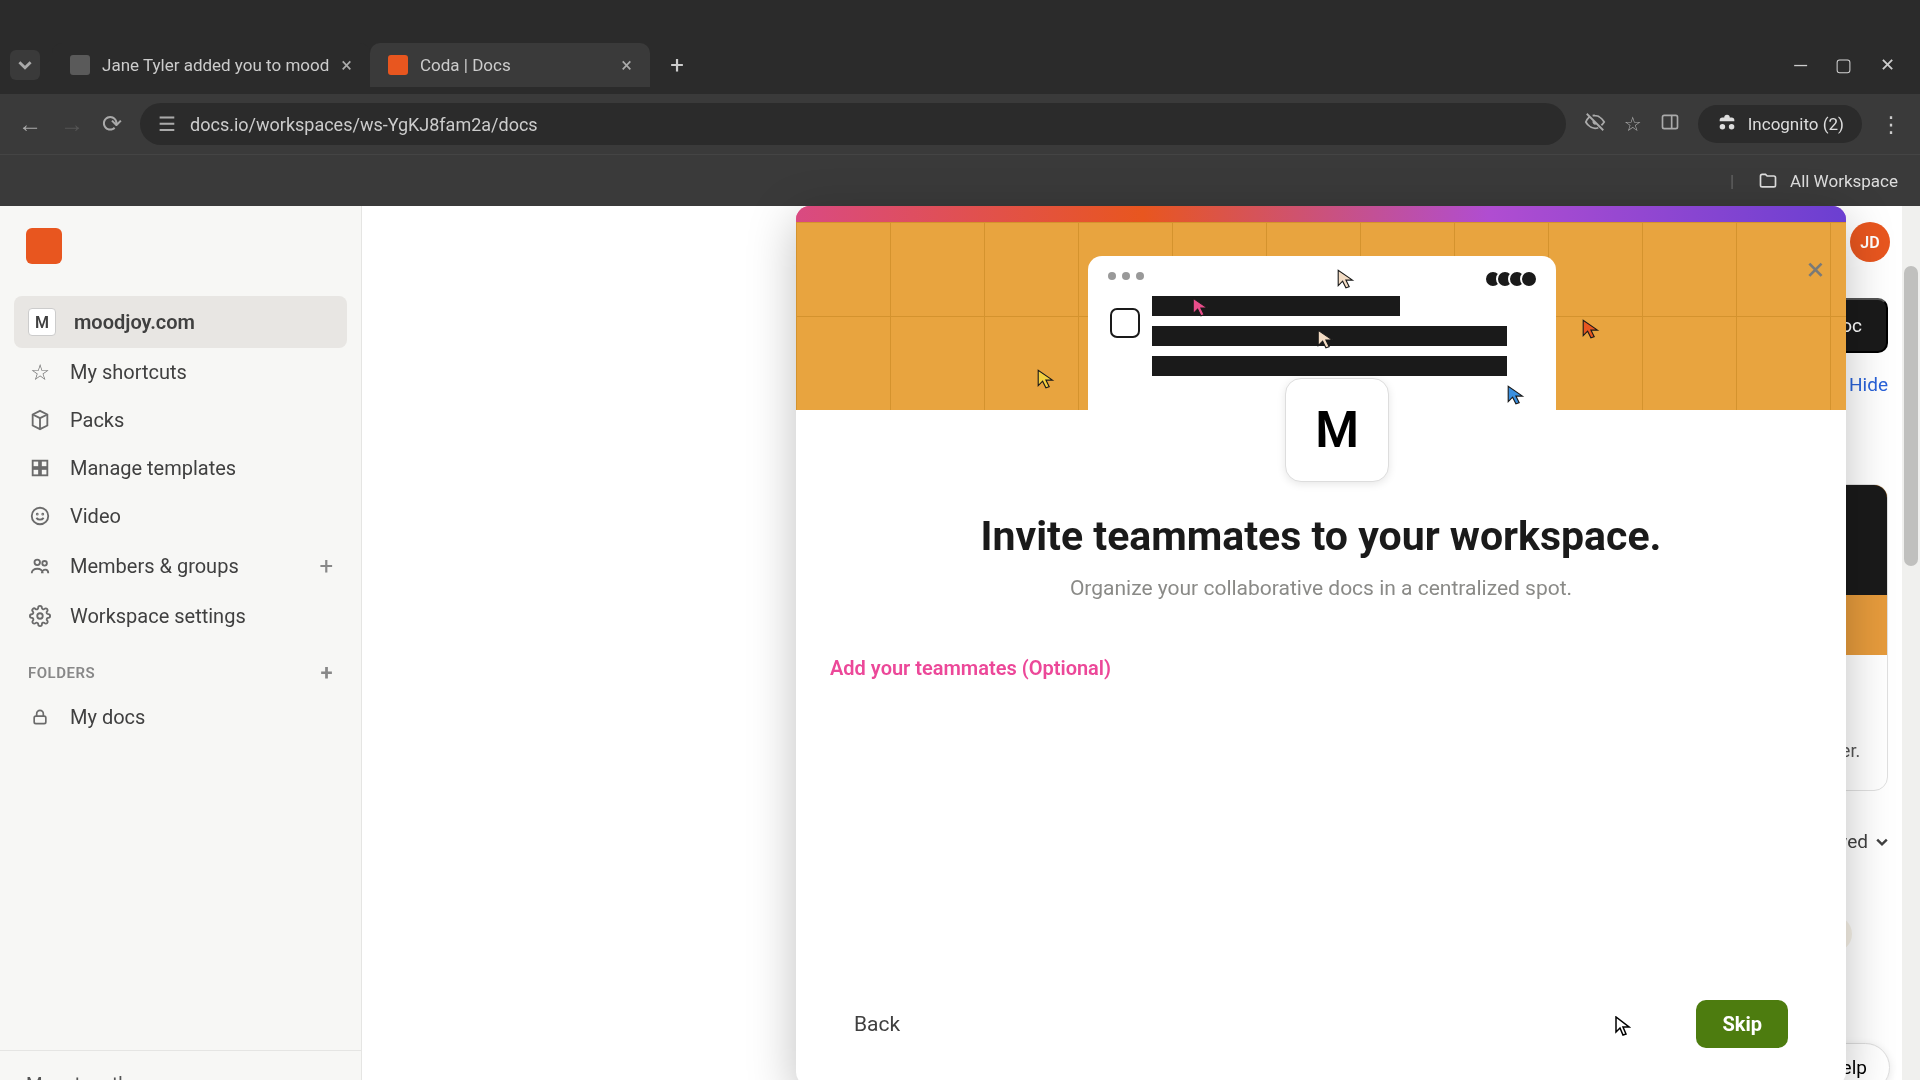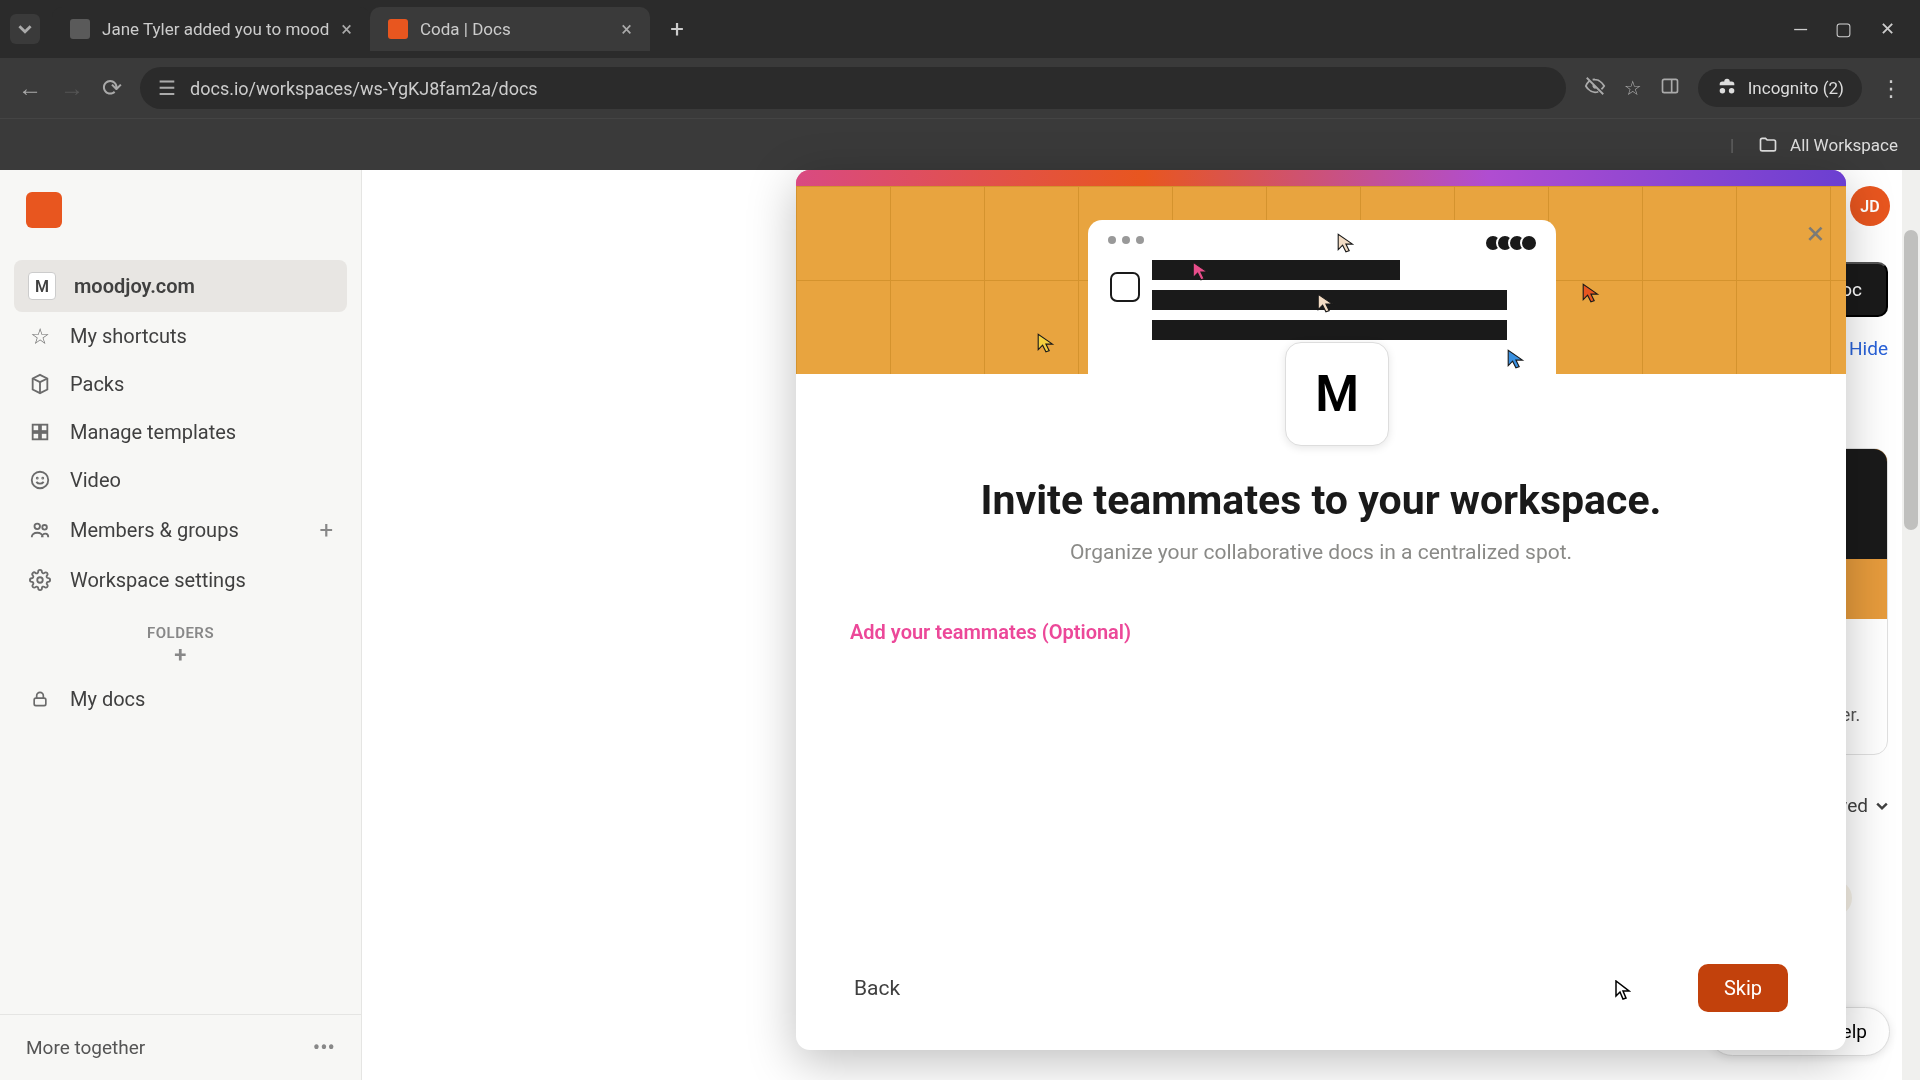--- a/index.html
+++ b/index.html
@@ -1,19 +1,19 @@
 <!DOCTYPE html>
 <html><head>
   <meta charset="utf-8">
   <style>
     * { margin: 0; padding: 0; box-sizing: border-box; font-family: -apple-system, BlinkMacSystemFont, "Segoe UI", Roboto, sans-serif; }
     body { width: 1920px; height: 1080px; overflow: hidden; background: #2b2b2b; transform-origin: top left; }
     
     
-    .browser-chrome { background: #2b2b2b; height: 58px; display: flex; align-items: center; padding: 0 10px; }
+    .browser-chrome { background: #2b2b2b; height: 58px; display: flex; align-items: center; padding: 0 10px; margin-top: 36px; }
     .tab-dropdown { width: 30px; height: 30px; background: #3a3a3a; border-radius: 6px; display: flex; align-items: center; justify-content: center; color: #aaa; }
     .tabs { display: flex; align-items: center; margin-left: 12px; gap: 0; }
     .tab { display: flex; align-items: center; padding: 10px 18px; color: #ccc; font-size: 17px; gap: 12px; border-radius: 10px 10px 0 0; position: relative; min-width: 280px; }
     .tab.inactive { background: #2b2b2b; }
     .tab.active { background: #3a3a3a; }
     .tab-favicon { width: 20px; height: 20px; border-radius: 3px; display: flex; align-items: center; justify-content: center; font-size: 12px; }
     .tab-favicon.coda { background: #e8561f; }
     .tab-close { color: #aaa; font-size: 20px; margin-left: auto; cursor: pointer; }
     .new-tab { width: 30px; height: 30px; display: flex; align-items: center; justify-content: center; color: #ccc; font-size: 24px; margin-left: 12px; }
     .window-controls { margin-left: auto; display: flex; gap: 28px; padding-right: 15px; color: #ccc; }
@@ -37,21 +37,21 @@
     
     .sidebar { width: 362px; background: #f7f7f5; border-right: 1px solid #e5e5e3; display: flex; flex-direction: column; }
     .sidebar-logo { padding: 22px 26px; }
     .logo-block { width: 36px; height: 36px; background: #e8561f; border-radius: 6px; }
     .sidebar-items { padding: 10px 14px; flex: 1; }
     .sb-item { display: flex; align-items: center; padding: 12px 14px; gap: 18px; color: #404040; font-size: 20px; border-radius: 8px; cursor: pointer; }
     .sb-item.selected { background: #e8e6e3; font-weight: 600; }
     .sb-item .icon { width: 24px; height: 24px; display: flex; align-items: center; justify-content: center; color: #6b6b6b; font-size: 22px; }
     .sb-item .avatar-m { width: 28px; height: 28px; background: #fff; border: 1px solid #ccc; border-radius: 4px; display: flex; align-items: center; justify-content: center; font-size: 16px; font-weight: 600; }
     .sb-item .add { margin-left: auto; color: #888; font-size: 24px; }
-    .sb-heading { padding: 20px 14px 8px; color: #888; font-size: 15px; font-weight: 600; letter-spacing: 0.5px; display: flex; align-items: center; justify-content: space-between; flex-direction: column; }
+    .sb-heading { padding: 20px 14px 8px; color: #888; font-size: 15px; font-weight: 600; letter-spacing: 0.5px; display: flex; align-items: center; justify-content: space-between; }
     .sidebar-footer { border-top: 1px solid #e5e5e3; padding: 20px 26px; color: #555; font-size: 19px; display: flex; align-items: center; justify-content: space-between; }
     .dots { color: #888; font-size: 22px; }
     
     
     .main-bg { flex: 1; position: relative; background: #fff; }
     .topbar { height: 72px; display: flex; align-items: center; justify-content: flex-end; padding: 0 30px; gap: 32px; font-size: 19px; }
     .topbar-item { color: #404040; display: flex; align-items: center; gap: 6px; }
     .avatar-jd { width: 40px; height: 40px; background: #e8561f; border-radius: 50%; display: flex; align-items: center; justify-content: center; color: #fff; font-weight: 600; font-size: 16px; }
     .main-actions { display: flex; justify-content: flex-end; padding: 20px 32px; gap: 18px; }
     .btn-templates { background: #fff; border: 1px solid #ccc; padding: 14px 24px; border-radius: 10px; font-size: 19px; color: #404040; }
@@ -86,30 +86,30 @@
     .banner-cursor { position: absolute; width: 22px; height: 22px; }
     .cursor-yellow { left: 240px; top: 162px; }
     .cursor-pink { left: 395px; top: 90px; }
     .cursor-tan { left: 520px; top: 122px; }
     .cursor-red { left: 785px; top: 112px; }
     .cursor-blue { left: 710px; top: 178px; }
     .cursor-tan2 { left: 540px; top: 62px; }
     .banner-m { position: absolute; left: 489px; top: 172px; width: 104px; height: 104px; background: #fff; border: 1px solid #ddd; border-radius: 16px; display: flex; align-items: center; justify-content: center; font-size: 50px; font-weight: 600; box-shadow: 0 2px 8px rgba(0,0,0,0.1); }
     .modal-close { position: absolute; right: 22px; top: 44px; color: #7a7a77; font-size: 32px; cursor: pointer; z-index: 5; }
     
-    .modal-body { padding: 102px 54px 34px; }
+    .modal-body { padding: 102px 34px 34px; }
     .modal-title { text-align: center; font-size: 41px; font-weight: 700; color: #1a1a1a; margin-bottom: 16px; }
     .modal-sub { text-align: center; font-size: 21px; color: #8a8a87; margin-bottom: 56px; }
     .field-label { font-size: 20px; font-weight: 600; color: #ec4899; margin-bottom: 14px; }
     .field-input { width: 100%; height: 52px; border: 1px solid #d6d6d3; border-radius: 8px; padding: 0 16px; font-size: 19px; color: #404040; background: #fcfcfa; }
     .field-input::placeholder { color: #a0a09d; }
     
     .modal-footer { display: flex; justify-content: space-between; align-items: center; padding: 0 58px 38px; margin-top: 272px; }
     .btn-back { font-size: 21px; color: #404040; background: none; border: none; cursor: pointer; }
-    .btn-skip { background: #c2410c; color: #fff; padding: 12px 26px; border-radius: 10px; font-size: 20px; font-weight: 400; border: none; cursor: pointer; }
+    .btn-skip { background: #4d7c0f; color: #fff; padding: 12px 26px; border-radius: 10px; font-size: 20px; font-weight: 700; border: none; cursor: pointer; }
     
     .scrollbar-track { position: absolute; right: 0; top: 0; width: 18px; height: 100%; background: #f0f0ee; }
     .scrollbar-thumb { position: absolute; right: 2px; top: 60px; width: 14px; height: 300px; background: #c0c0be; border-radius: 7px; }
     
     .cursor-pointer-overlay { position: absolute; left: 1253px; top: 810px; width: 16px; height: 22px; pointer-events: none; }
 
     
     .puzzle { position: absolute; inset: 0; background: #e69b3c; }
     .puzzle-piece-dark { position: absolute; right: -30px; top: -30px; width: 140px; height: 140px; background: #1a1a1a; border-radius: 14px; }
     .puzzle-dash { position: absolute; left: 20px; top: 18px; width: 160px; height: 120px; border: 3px dashed #1a1a1a; border-radius: 40% 60% 50% 50%; border-right: none; border-bottom: none; transform: rotate(-8deg); }

